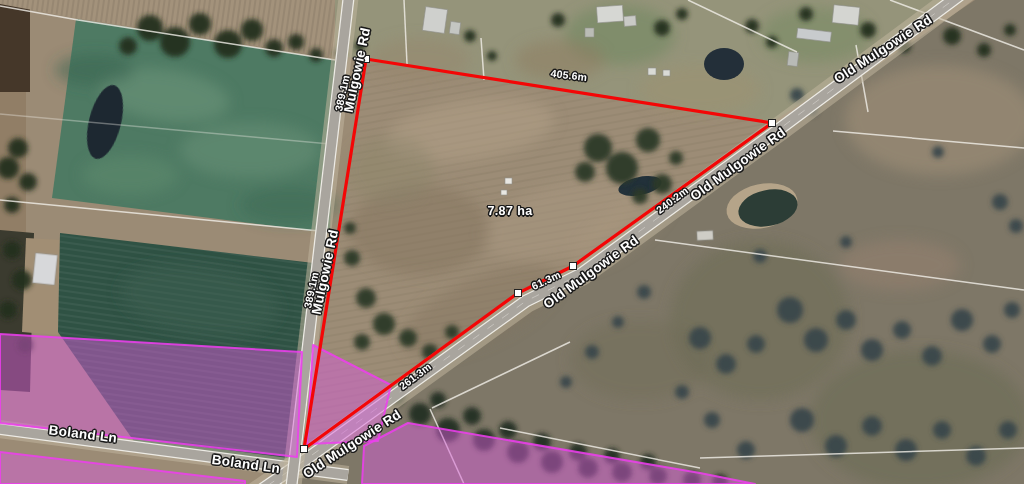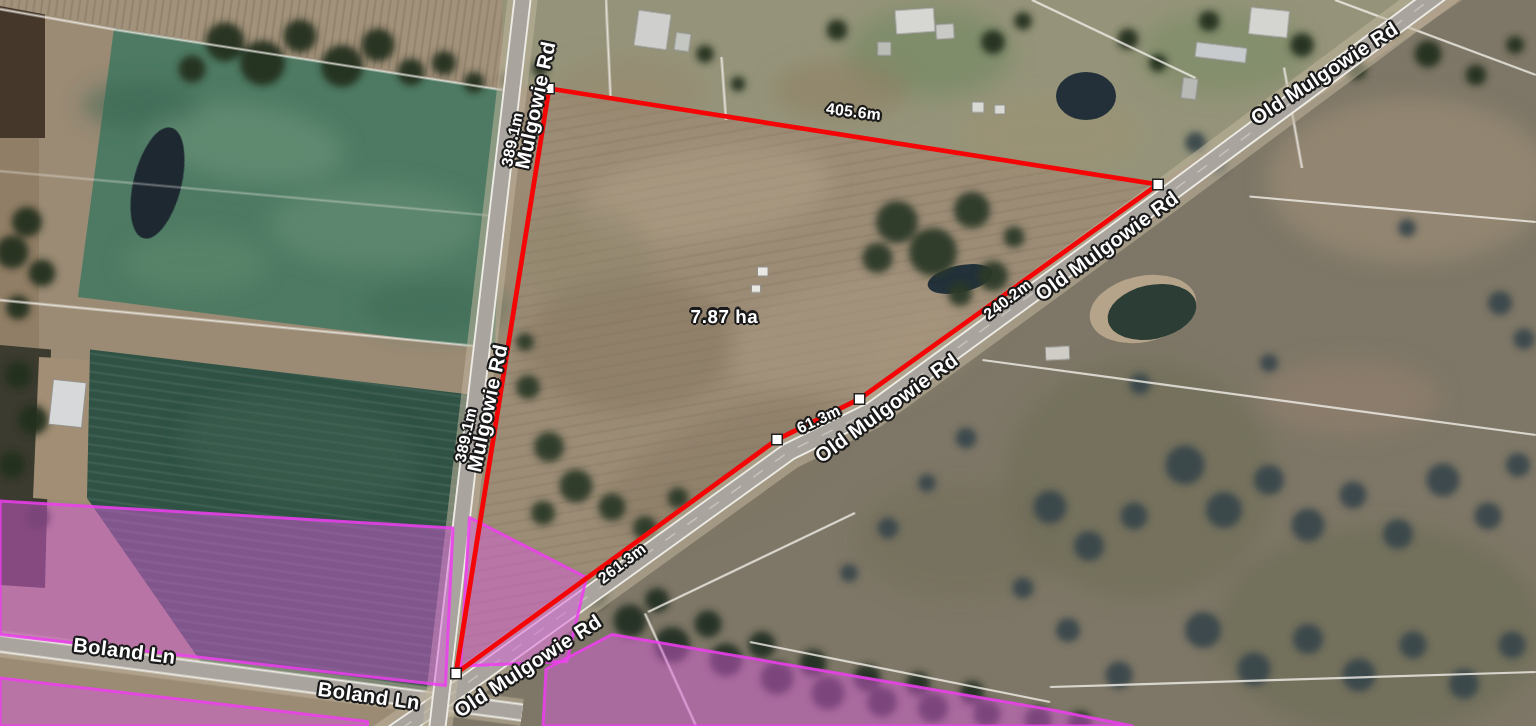--- a/index.html
+++ b/index.html
@@ -11,21 +11,21 @@
   .stage svg{position:absolute;left:0;top:0;display:block;}
   .labels{position:absolute;left:0;top:0;width:100%;height:100%;pointer-events:none;}
   .lbl{
     position:absolute;white-space:nowrap;color:#fff;font-weight:bold;
     transform:translate(-50%,-50%) rotate(var(--r,0deg));
     text-shadow:-1px -1px 0 #1a1a1a,1px -1px 0 #1a1a1a,-1px 1px 0 #1a1a1a,1px 1px 0 #1a1a1a,
                  0 -1.5px 0 #1a1a1a,0 1.5px 0 #1a1a1a,-1.5px 0 0 #1a1a1a,1.5px 0 0 #1a1a1a;
   }
   .road-lbl{font-size:13.5px;letter-spacing:.3px;}
   .meas-lbl{font-size:10.5px;letter-spacing:.2px;}
-  .area-lbl{font-size:12.5px;letter-spacing:.4px;}
+  .area-lbl{font-size:12.5px;letter-spacing:.4px;margin-left:27px;}
 </style>
 </head>
 <body>
 
 <div class="stage">
 <svg width="1024" height="484" viewBox="0 0 1024 484">
   <defs>
     <filter id="b8" x="-40%" y="-40%" width="180%" height="180%">
           <feGaussianBlur stdDeviation="7"></feGaussianBlur>
         </filter>

